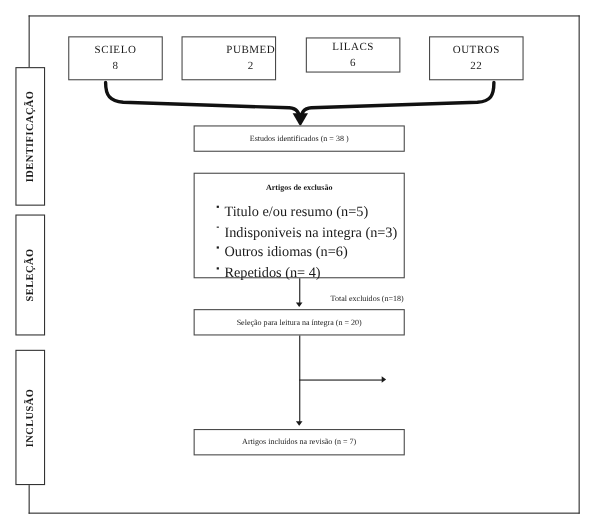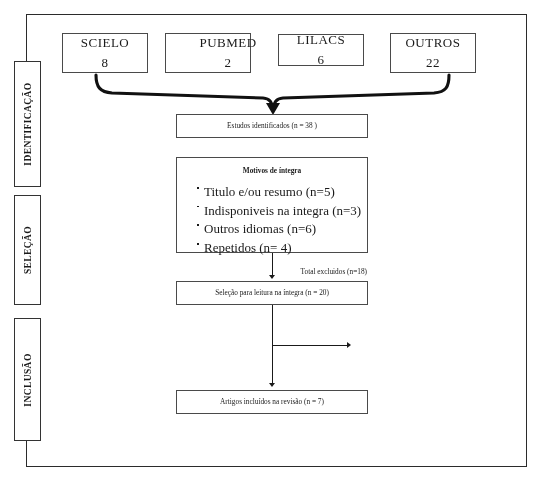--- a/index.html
+++ b/index.html
@@ -83,21 +83,21 @@
     background: #ffffff;
     box-sizing: border-box;
     text-align: center;
     font-size: 7.3px;
     line-height: 1.35;
     display: flex;
     align-items: center;
     justify-content: center;
   }
   .src-box {
-    font-size: 13px;
+    font-size: 10px;
     flex-direction: column;
     letter-spacing: 0.5px;
   }
   .src-name { font-weight: normal; }
   .src-count { margin-top: 2px; }
 
   #box-scielo  { left: 62px;  top: 33px; width: 86px; height: 40px; }
   #box-pubmed  { left: 165px; top: 33px; width: 86px; height: 40px; padding-left: 40px; }
   #box-lilacs  { left: 278px; top: 34px; width: 86px; height: 32px; }
   #box-outros  { left: 390px; top: 33px; width: 86px; height: 40px; }
@@ -250,21 +250,21 @@
     <path d="M 8,2 C 8,14 12,19 24,20 L 175,25 C 182,25.6 184,29 185,37
              C 186,29 188,25.6 195,25 L 346,20 C 358,19 361,14 361,2" fill="none" stroke="#111111" stroke-width="3.1" stroke-linecap="round" stroke-linejoin="round"></path>
     <path d="M 178,30 L 185,42 L 192,30 Z" fill="#111111"></path>
   </svg>
 
   <div class="box" id="box-identificados">
     <span>Estudos identificados (n = 38 )</span>
   </div>
 
   <div class="box" id="box-motivos">
-    <div class="mx-title">Motivos de íntegra</div>
+    <div class="mx-title">Artigos de exclusão</div>
     <ul>
       <li>Titulo e/ou resumo (n=5)</li>
       <li>Indisponiveis na integra (n=3)</li>
       <li>Outros idiomas (n=6)</li>
       <li>Repetidos (n= 4)</li>
     </ul>
     <div class="mx-total">Total excluidos (n=18)</div>
   </div>
 
   <div class="conn-line v-line" id="conn-v-1"></div>

